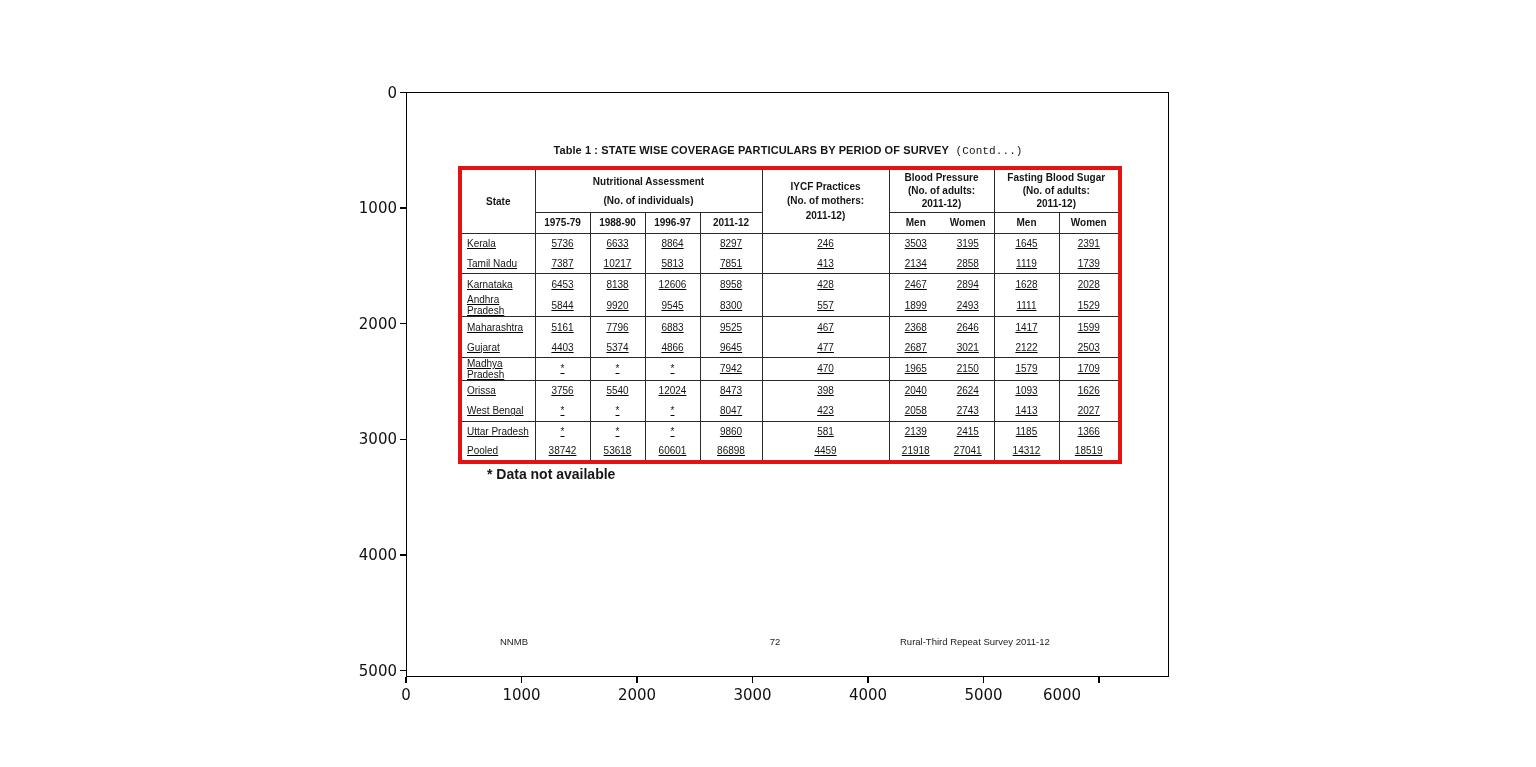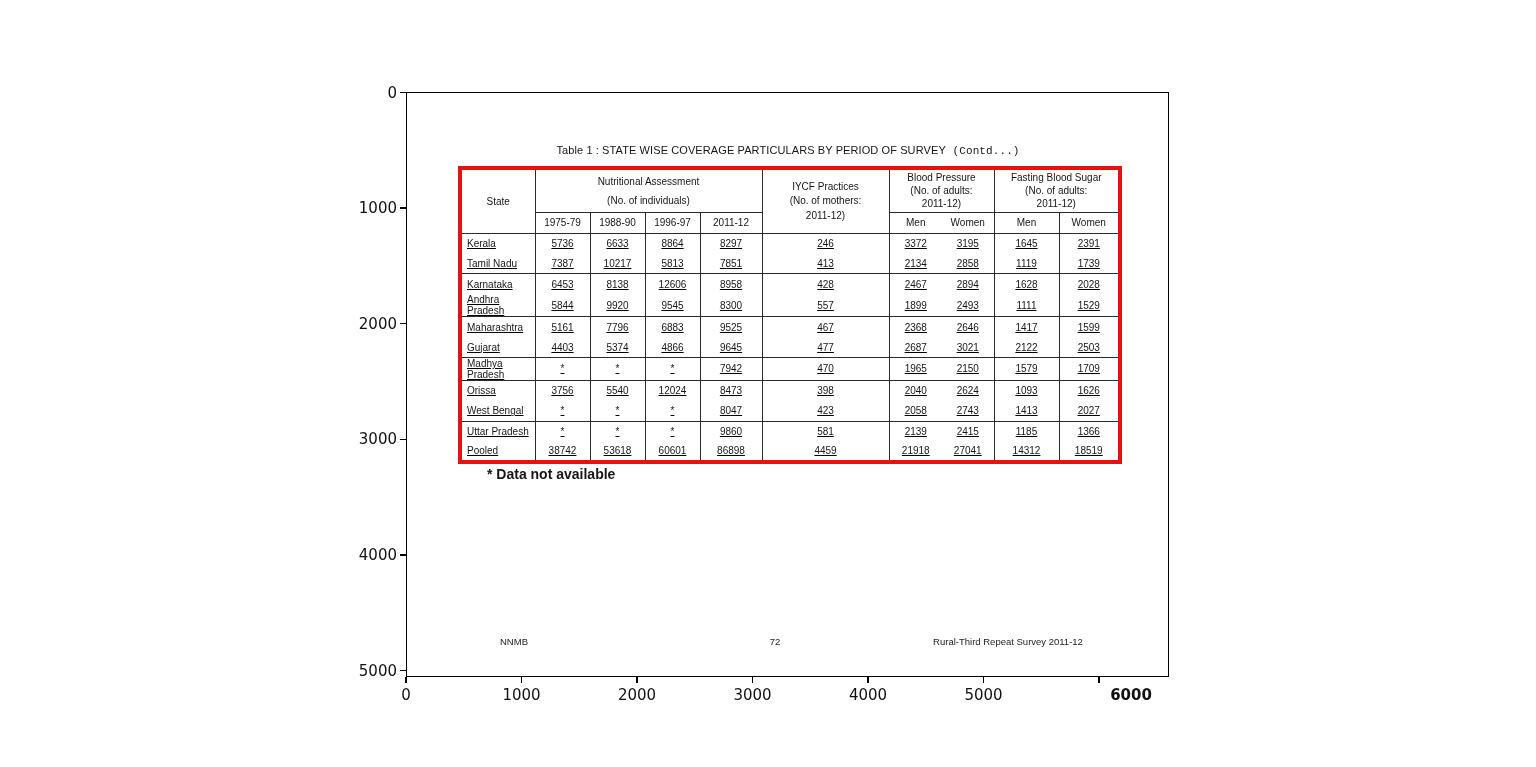--- a/index.html
+++ b/index.html
@@ -13,45 +13,45 @@
   .tick-mark-y { position:absolute; width:6px; height:1.5px; background:#000; }
   .tick-label-x { position:absolute; transform:translateX(-50%); font-family:"DejaVu Sans",sans-serif;
                   font-size:15px; color:#111; white-space:nowrap; }
   .tick-label-y { position:absolute; transform:translateY(-50%); width:64px; text-align:right;
                   font-family:"DejaVu Sans",sans-serif; font-size:15px; color:#111; }
 
   
   .scan-text { color:#161616; }
   #table-title { position:absolute; left:458px; top:144px; width:660px; text-align:center;
                  font-size:11px; letter-spacing:0.1px; white-space:nowrap; }
-  #table-title .t-main { font-weight:normal; }
+  #table-title .t-main { font-weight:bold; }
   #table-title .t-suffix { font-weight:normal;font-family:Liberation Mono, monospace; }
 
   #scan-table { position:absolute; left:458px; top:166px; border-collapse:collapse; table-layout:fixed;
                 border:4px solid #e51212; background:#fff; }
   #scan-table th, #scan-table td { padding:0; font-size:10px; text-align:center; vertical-align:middle;
                 color:#161616; font-weight:normal; overflow:hidden; }
-  #scan-table thead th { font-weight:normal; }
+  #scan-table thead th { font-weight:bold; }
   tr.hdr-1 { height:44px; }
   tr.hdr-2 { height:21px; }
   tr.data-row { height:20.4px;text-decoration:underline; }
   .vl { border-left:1.5px solid #2b2b2b; }
   .hb { border-bottom:1.5px solid #2b2b2b; }
   .ht { border-top:1.5px solid #2b2b2b; }
   .cell-state { text-align:left !important; padding-left:5px !important; }
   .hdr-sub { line-height:13px; }
   .hdr-iycf { line-height:14.5px;margin-left:9px; }
   .hdr-nutri { line-height:19px; }
   tr.total-row td { font-weight:bold; }
 
   #footnote { position:absolute; left:487px; top:466px; font-size:14px;font-weight:bold; }
   .footer-text { position:absolute; top:636px; font-size:9.5px; color:#222; white-space:nowrap; }
   #footer-left { left:478px;padding-left:22px; }
   #footer-center { left:745px; width:60px; text-align:center; }
-  #footer-right { left:900px; width:216px; text-align:center; }
+  #footer-right { left:900px; width:216px; text-align:left; }
 </style>
 </head>
 <body>
 
 <div id="canvas">
 
   <div id="plot-area"></div>
   <div id="ticks-layer">
       <div class="tick-mark-x" style="left: 405.25px; top: 677px;"></div>
       <div class="tick-label-x" style="left: 406px; top: 686px;">0</div>
@@ -59,21 +59,21 @@
       <div class="tick-label-x" style="left: 521.5px; top: 686px;">1000</div>
       <div class="tick-mark-x" style="left: 636.25px; top: 677px;"></div>
       <div class="tick-label-x" style="left: 637px; top: 686px;">2000</div>
       <div class="tick-mark-x" style="left: 751.75px; top: 677px;"></div>
       <div class="tick-label-x" style="left: 752.5px; top: 686px;">3000</div>
       <div class="tick-mark-x" style="left: 867.25px; top: 677px;"></div>
       <div class="tick-label-x" style="left: 868px; top: 686px;">4000</div>
       <div class="tick-mark-x" style="left: 982.75px; top: 677px;"></div>
       <div class="tick-label-x" style="left: 983.5px; top: 686px;">5000</div>
       <div class="tick-mark-x" style="left: 1098.25px; top: 677px;"></div>
-      <div class="tick-label-x" style="left: 1131px; top: 686px; font-weight: bold;">6000</div>
+      <div class="tick-label-x" style="left: 1062px; top: 686px;">6000</div>
       <div class="tick-mark-y" style="left: 400px; top: 91.75px;"></div>
       <div class="tick-label-y" style="left: 333px; top: 92.5px;">0</div>
       <div class="tick-mark-y" style="left: 400px; top: 207.35px;"></div>
       <div class="tick-label-y" style="left: 333px; top: 208.1px;">1000</div>
       <div class="tick-mark-y" style="left: 400px; top: 322.95px;"></div>
       <div class="tick-label-y" style="left: 333px; top: 323.7px;">2000</div>
       <div class="tick-mark-y" style="left: 400px; top: 438.55px;"></div>
       <div class="tick-label-y" style="left: 333px; top: 439.3px;">3000</div>
       <div class="tick-mark-y" style="left: 400px; top: 554.15px;"></div>
       <div class="tick-label-y" style="left: 333px; top: 554.9px;">4000</div>
@@ -133,21 +133,21 @@
       </tr>
     </thead>
     <tbody id="table-body">
         <tr class="data-row">
           <td class="cell-state">Kerala</td>
           <td class="vl">5736</td>
           <td class="vl">6633</td>
           <td class="vl">8864</td>
           <td class="vl">8297</td>
           <td class="vl">246</td>
-          <td class="vl">3372</td>
+          <td class="vl">3503</td>
           <td class="">3195</td>
           <td class="vl">1645</td>
           <td class="vl">2391</td>
         </tr>
         <tr class="data-row">
           <td class="cell-state">Tamil Nadu</td>
           <td class="vl">7387</td>
           <td class="vl">10217</td>
           <td class="vl">5813</td>
           <td class="vl">7851</td>

